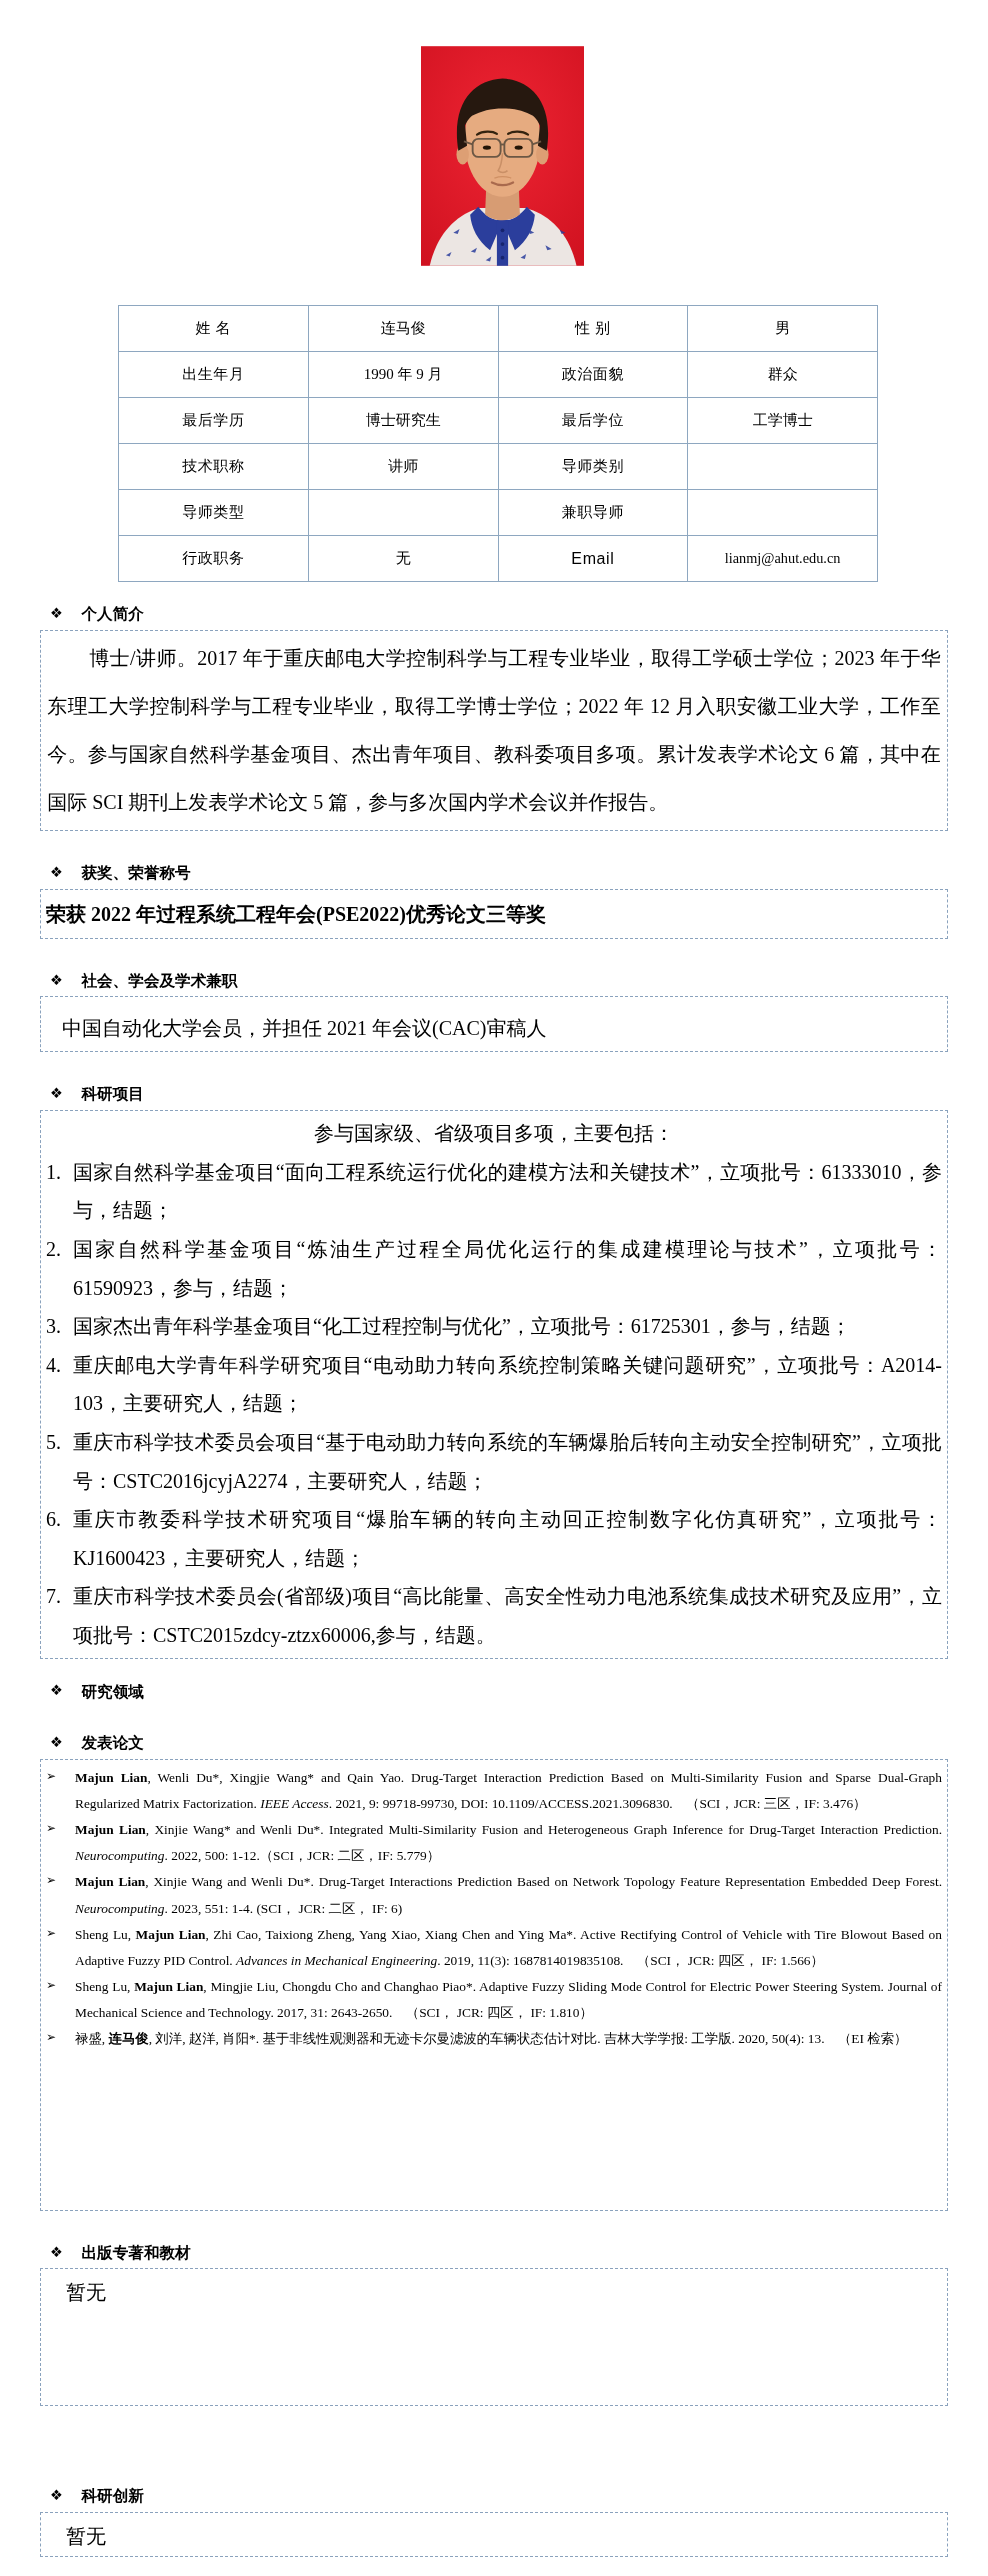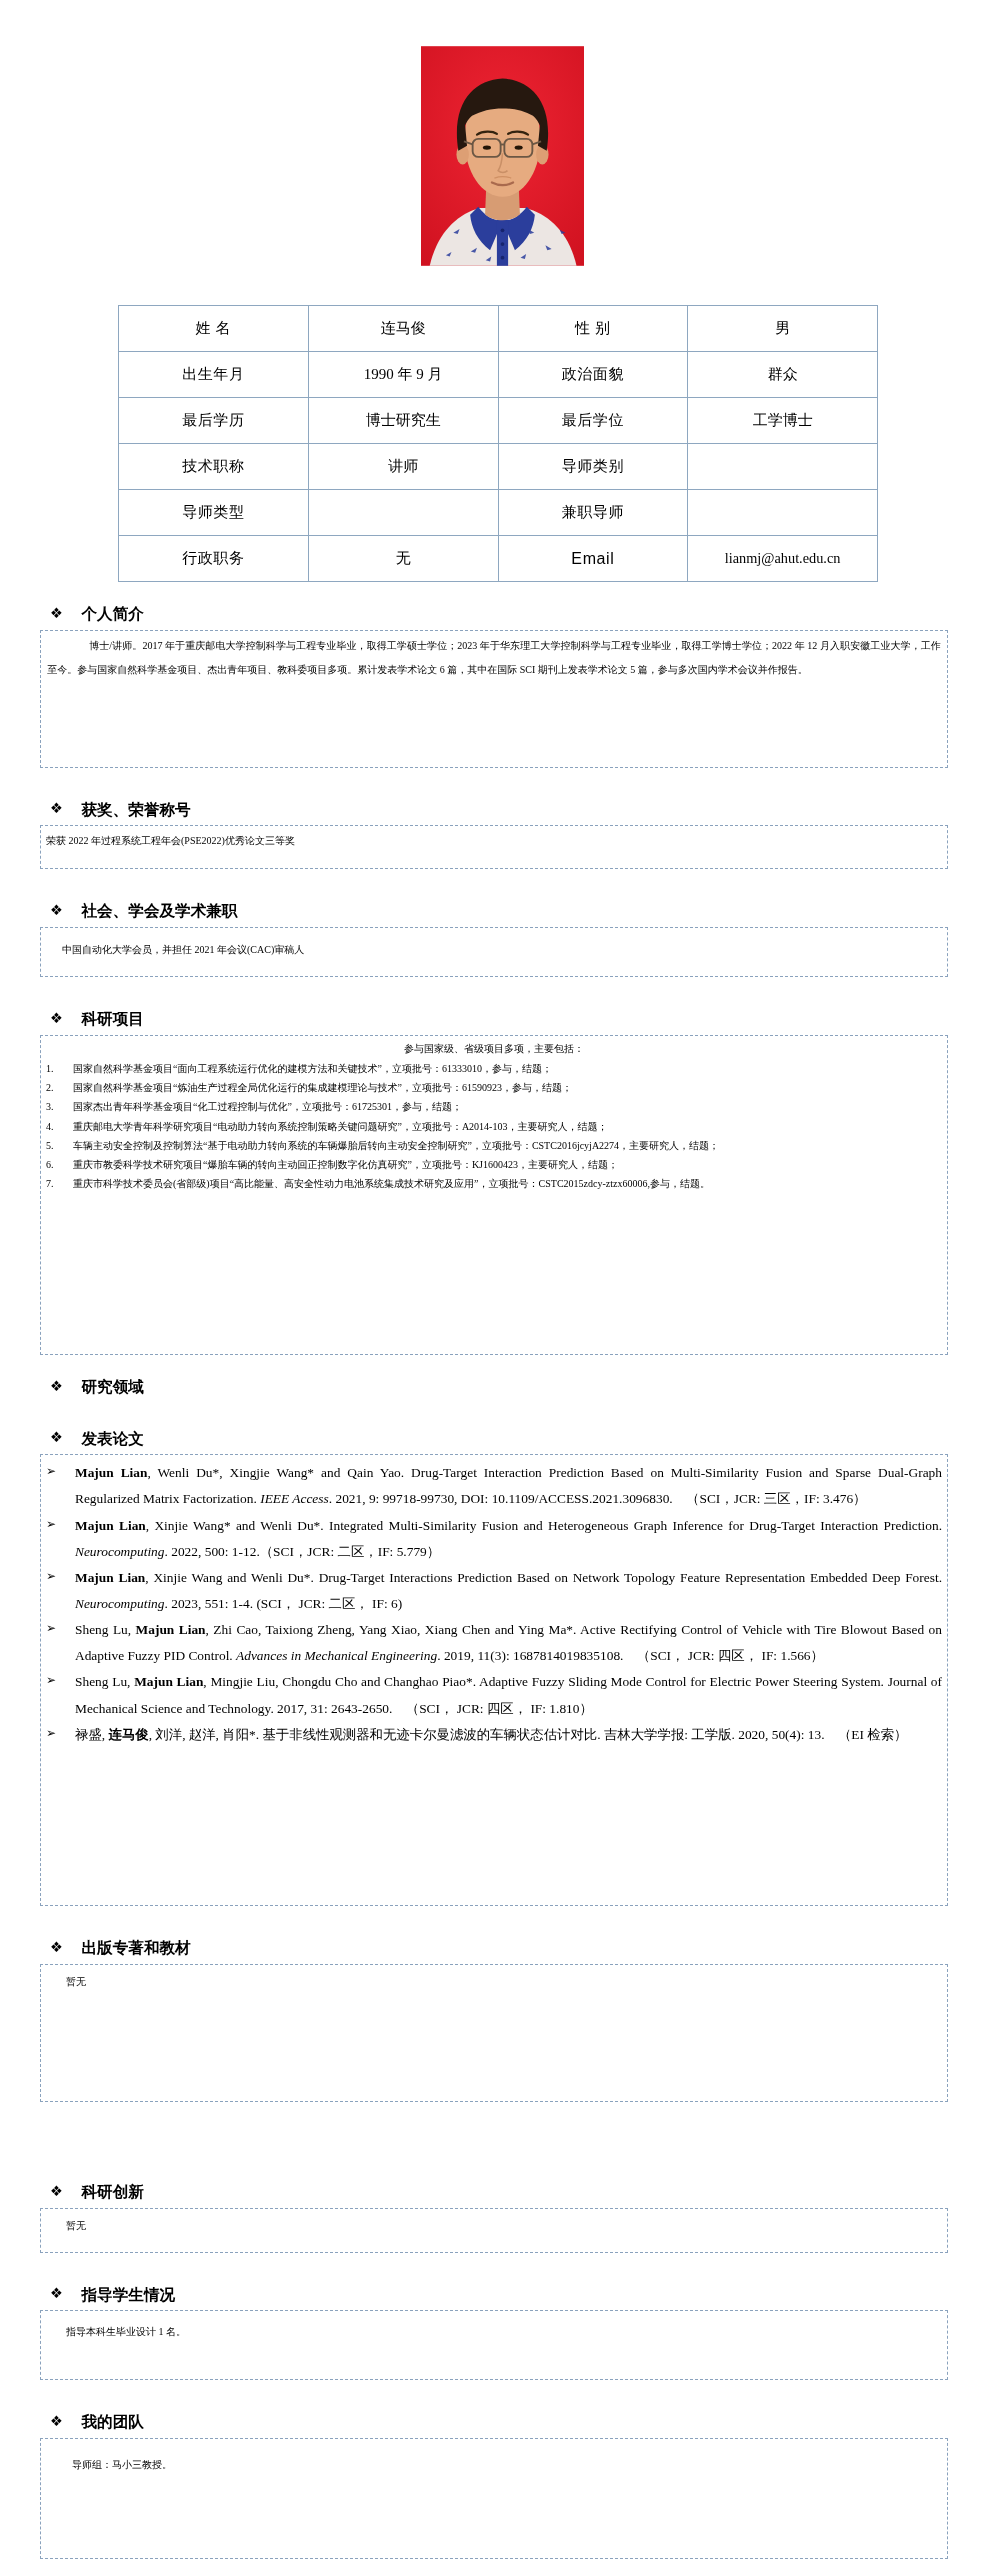--- a/index.html
+++ b/index.html
@@ -29,27 +29,27 @@
   tr:nth-child(6) td:nth-child(4) { font-size:14.3px; }
   
   .sec-h {
     display:flex; align-items:center; margin:32px 0 0 10px;
     font-size:15.6px; font-weight:bold; line-height:1.25; color:#000;
   }
   .sec-h .bullet { font-size:14.3px; margin-right:18.7px; font-weight:normal; }
   
   .box {
     border:1.9px dashed #8aa2bd; margin-top:6.2px; box-sizing:border-box;
-    font-size:10px; color:#000;
+    font-size:20px; color:#000;
   }
   .box p { margin:0; }
   .box-intro { min-height:138px; padding:3.7px 6.2px; }
   .box-intro p { line-height:2.4; text-align:justify; text-indent:42px; }
   .box-awards { min-height:44px; padding:5px 5px; }
-  .box-awards p { line-height:1.9; }
+  .box-awards p { line-height:1.9;font-weight:bold; }
   .box-members { min-height:50px; padding:12.5px 5px 5px 21px; }
   .box-members p { line-height:1.8; }
   .box-projects { min-height:320px; padding:3.7px 5px; line-height:1.93; }
   .proj-intro { text-align:center; }
   .proj-item { display:flex; }
   .proj-item .num { flex:0 0 27px; }
   .proj-item .txt { flex:1; text-align:justify; }
   .box-areas { min-height:28px; padding:2.5px 5px; }
   .box-areas p { line-height:1.7; text-indent:35px; text-align:justify; text-align-last:justify; }
   .box-pubs { min-height:452px; padding:5px 5px; font-size:13.4px; line-height:1.95; }
@@ -216,21 +216,21 @@
     <div class="proj-item">
       <span class="num">3.</span>
       <span class="txt">国家杰出青年科学基金项目“化工过程控制与优化”，立项批号：61725301，参与，结题；</span>
     </div>
     <div class="proj-item">
       <span class="num">4.</span>
       <span class="txt">重庆邮电大学青年科学研究项目“电动助力转向系统控制策略关键问题研究”，立项批号：A2014-103，主要研究人，结题；</span>
     </div>
     <div class="proj-item">
       <span class="num">5.</span>
-      <span class="txt">车辆主动安全控制及控制算法“基于电动助力转向系统的车辆爆胎后转向主动安全控制研究”，立项批号：CSTC2016jcyjA2274，主要研究人，结题；</span>
+      <span class="txt">重庆市科学技术委员会项目“基于电动助力转向系统的车辆爆胎后转向主动安全控制研究”，立项批号：CSTC2016jcyjA2274，主要研究人，结题；</span>
     </div>
     <div class="proj-item">
       <span class="num">6.</span>
       <span class="txt">重庆市教委科学技术研究项目“爆胎车辆的转向主动回正控制数字化仿真研究”，立项批号：KJ1600423，主要研究人，结题；</span>
     </div>
     <div class="proj-item">
       <span class="num">7.</span>
       <span class="txt">重庆市科学技术委员会(省部级)项目“高比能量、高安全性动力电池系统集成技术研究及应用”，立项批号：CSTC2015zdcy-ztzx60006,参与，结题。</span>
     </div>
   </div>

